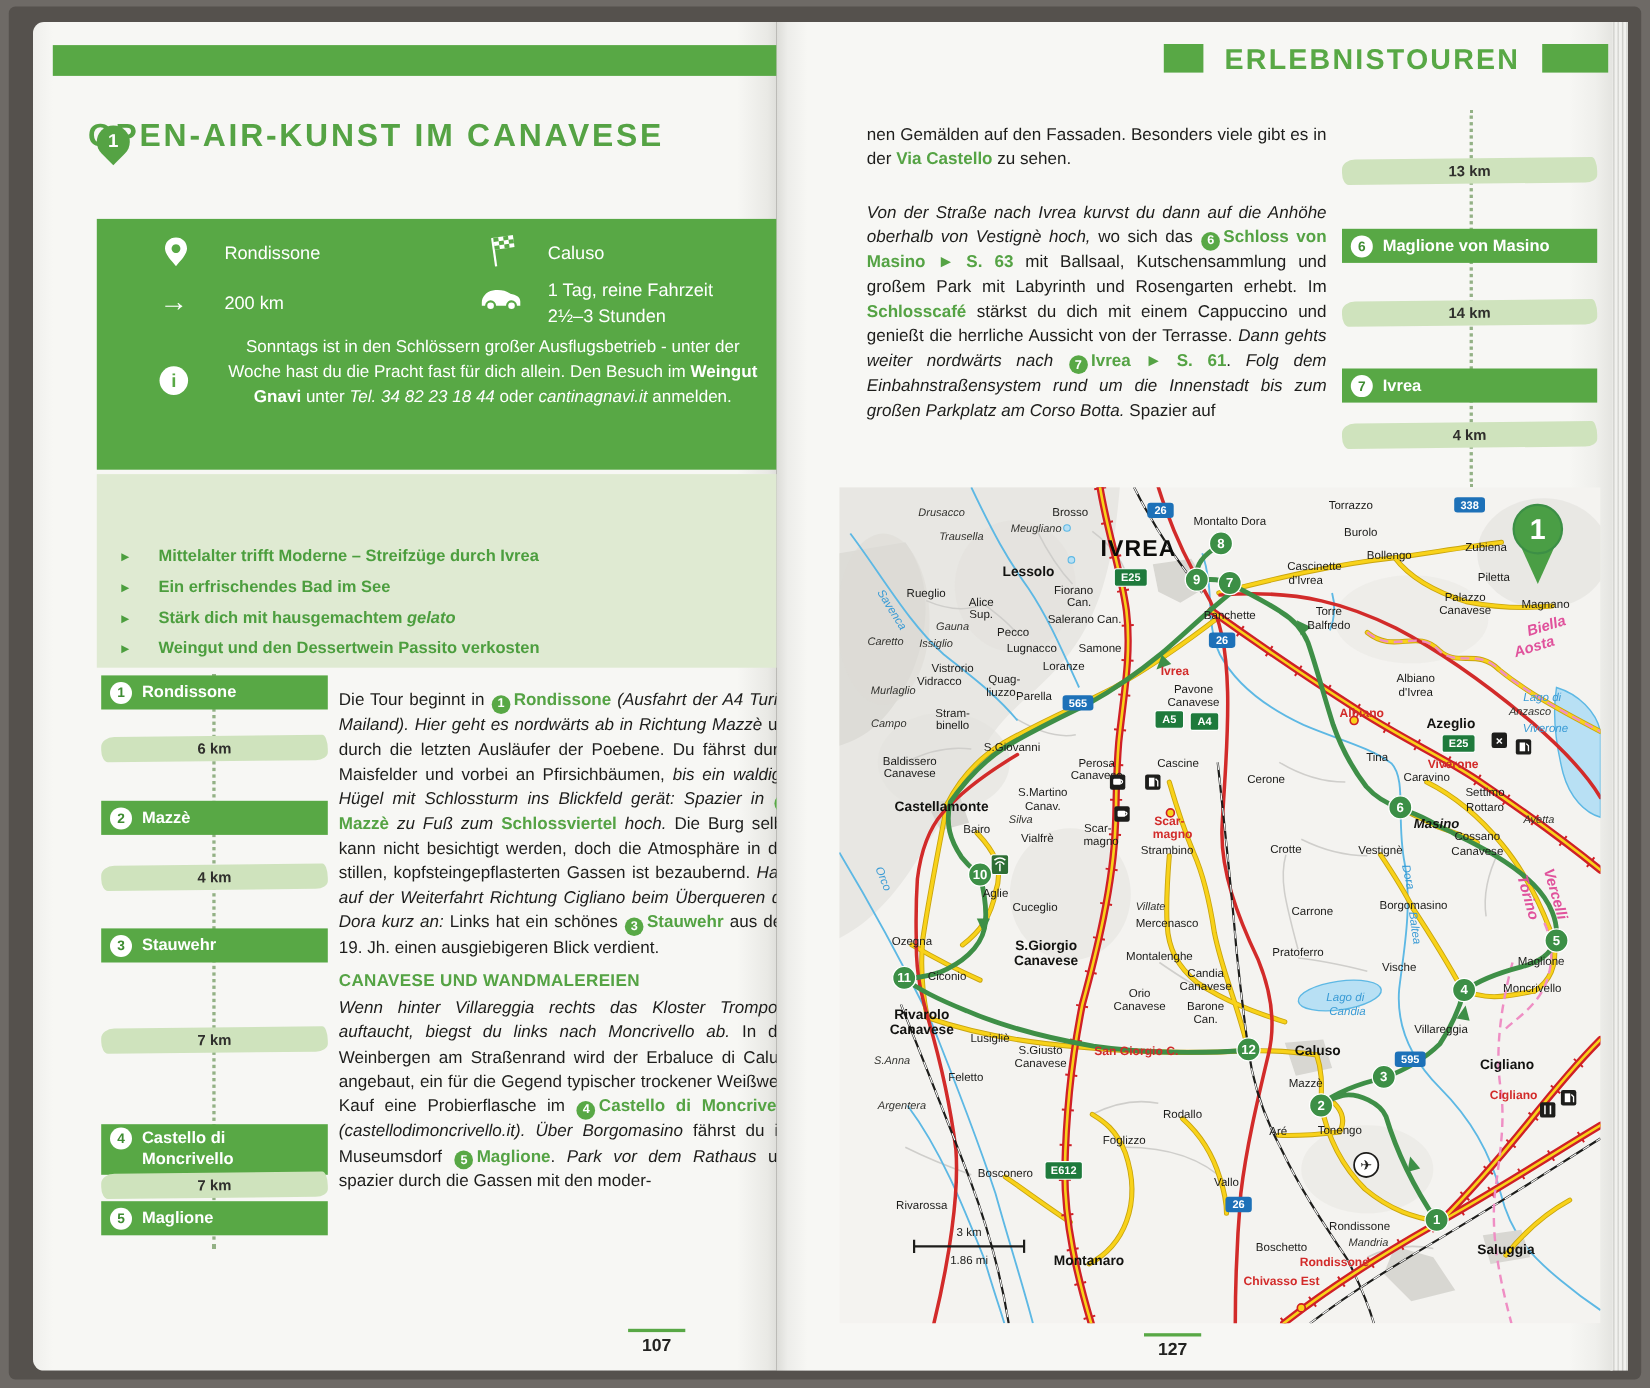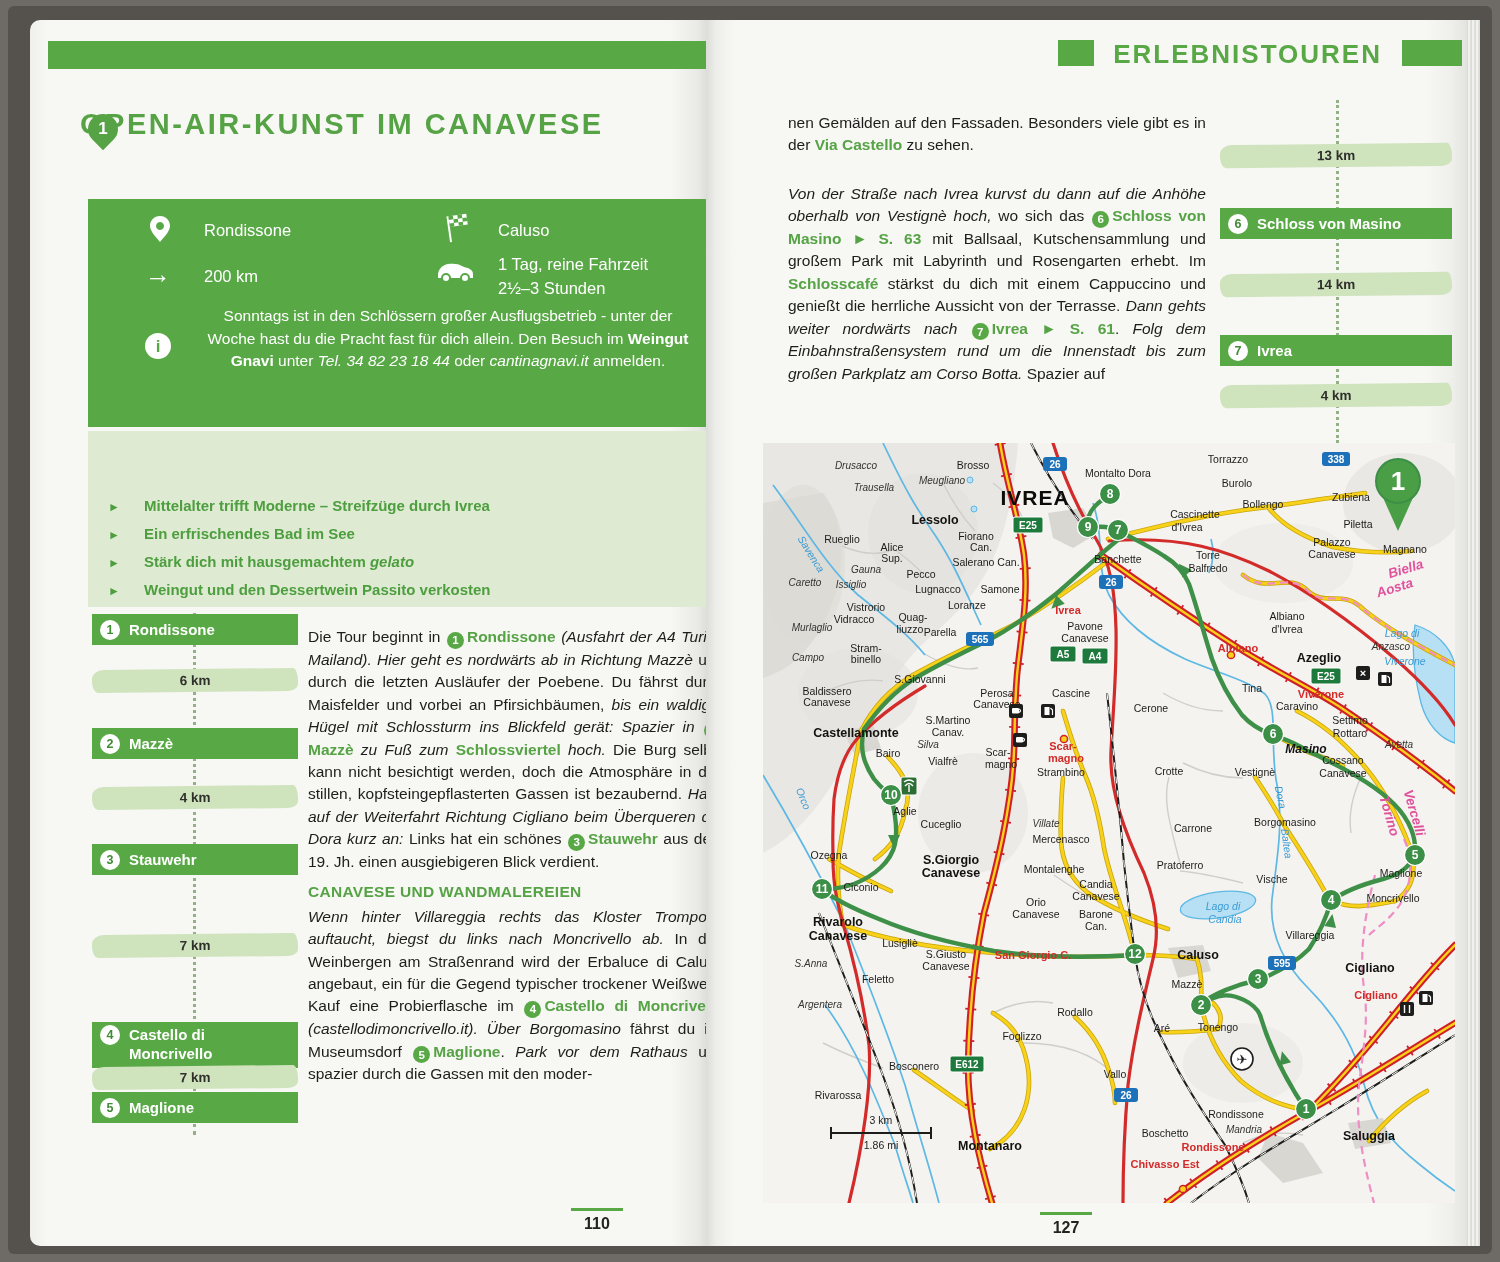--- a/index.html
+++ b/index.html
@@ -155,21 +155,21 @@
       </div>
 
       <div class="article" id="articleLeft" style="left:278px;top:606px;width:416px;">
           <p><span class="">Die Tour beginnt in </span><span class="rc">1</span><span class="rg">Rondissone </span><span class="ri">(Ausfahrt der A4 Turin–Mailand). Hier geht es nordwärts ab in Richtung Mazzè </span><span class="">und durch die letzten Ausläufer der Poebene. Du fährst durch Maisfelder und vorbei an Pfirsichbäumen, </span><span class="ri">bis ein waldiger Hügel mit Schlossturm ins Blickfeld gerät: Spazier in </span><span class="rc">2</span><span class="rg">Mazzè </span><span class="ri">zu Fuß zum </span><span class="rg">Schlossviertel </span><span class="ri">hoch. </span><span class="">Die Burg selbst kann nicht besichtigt werden, doch die Atmosphäre in den stillen, kopfsteingepflasterten Gassen ist bezaubernd. </span><span class="ri">Halte auf der Weiterfahrt Richtung Cigliano beim Überqueren der Dora kurz an: </span><span class="">Links hat ein schönes </span><span class="rc">3</span><span class="rg">Stauwehr </span><span class="">aus dem 19. Jh. einen ausgiebigeren Blick verdient.</span></p>
           <h4>CANAVESE UND WANDMALEREIEN</h4>
           <p><span class="ri">Wenn hinter Villareggia rechts das Kloster Trompone auftaucht, biegst du links nach Moncrivello ab. </span><span class="">In den Weinbergen am Straßenrand wird der Erbaluce di Caluso angebaut, ein für die Gegend typischer trockener Weißwein. Kauf eine Probierflasche im </span><span class="rc">4</span><span class="rg">Castello di Moncrivello </span><span class="ri">(castellodimoncrivello.it). Über Borgomasino </span><span class="">fährst du ins Museumsdorf </span><span class="rc">5</span><span class="rg">Maglione</span><span class="">. </span><span class="ri">Park vor dem Rathaus </span><span class="">und spazier durch die Gassen mit den moder-</span></p>
         </div>
 
       <div class="pageno" style="left:537px;top:1188px;">
         <span class="ln"></span>
-        <span>110</span>
+        <span>107</span>
       </div>
     </div>
 
     <div class="page page-right">
       <div class="rp-header">
         <div class="blk" style="left:0;width:36px;"></div>
         <div class="rp-title">ERLEBNISTOUREN</div>
         <div class="blk" style="right:4px;width:60px;"></div>
       </div>
 
@@ -178,21 +178,21 @@
           <div class="gap"></div>
           <p><span class="ri">Von der Straße nach Ivrea kurvst du dann auf die Anhöhe oberhalb von Vestignè hoch, </span><span class="">wo sich das </span><span class="rc">6</span><span class="rg">Schloss von Masino ► S. 63 </span><span class="">mit Ballsaal, Kutschensammlung und großem Park mit Labyrinth und Rosengarten erhebt. Im </span><span class="rg">Schlosscafé </span><span class="">stärkst du dich mit einem Cappuccino und genießt die herrliche Aussicht von der Terrasse. </span><span class="ri">Dann gehts weiter nordwärts nach </span><span class="rc">7</span><span class="rg">Ivrea ► S. 61</span><span class="">. </span><span class="ri">Folg dem Einbahnstraßensystem rund um die Innenstadt bis zum großen Parkplatz am Corso Botta. </span><span class="">Spazier auf</span></p>
         </div>
 
       <div>
         <div class="dots" style="left:630px;top:80px;height:343px;"></div>
         <div id="itinRight">
             <div class="itin-wash" style="left: 514px; width: 232px; top: 124px;">13 km</div>
             <div class="itin-bar" style="left: 514px; width: 232px; top: 188px; height: 31px;">
               <span class="num">6</span>
-              <span>Schloss von Masino</span>
+              <span>Maglione von Masino</span>
             </div>
             <div class="itin-wash" style="left: 514px; width: 232px; top: 253px;">14 km</div>
             <div class="itin-bar" style="left: 514px; width: 232px; top: 315px; height: 31px;">
               <span class="num">7</span>
               <span>Ivrea</span>
             </div>
             <div class="itin-wash" style="left: 514px; width: 232px; top: 364px;">4 km</div>
           </div>
       </div>
 

